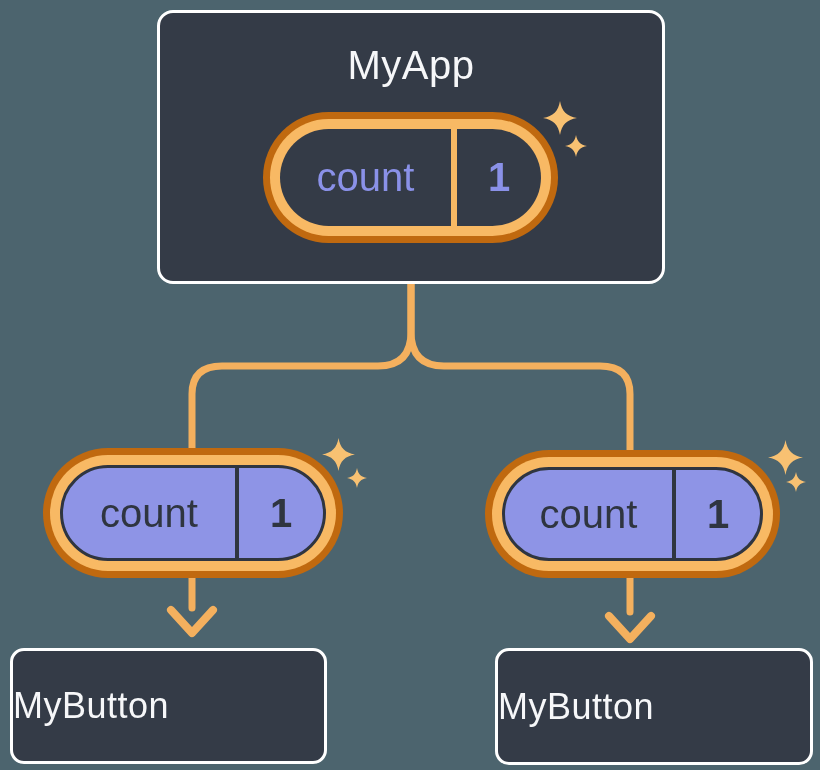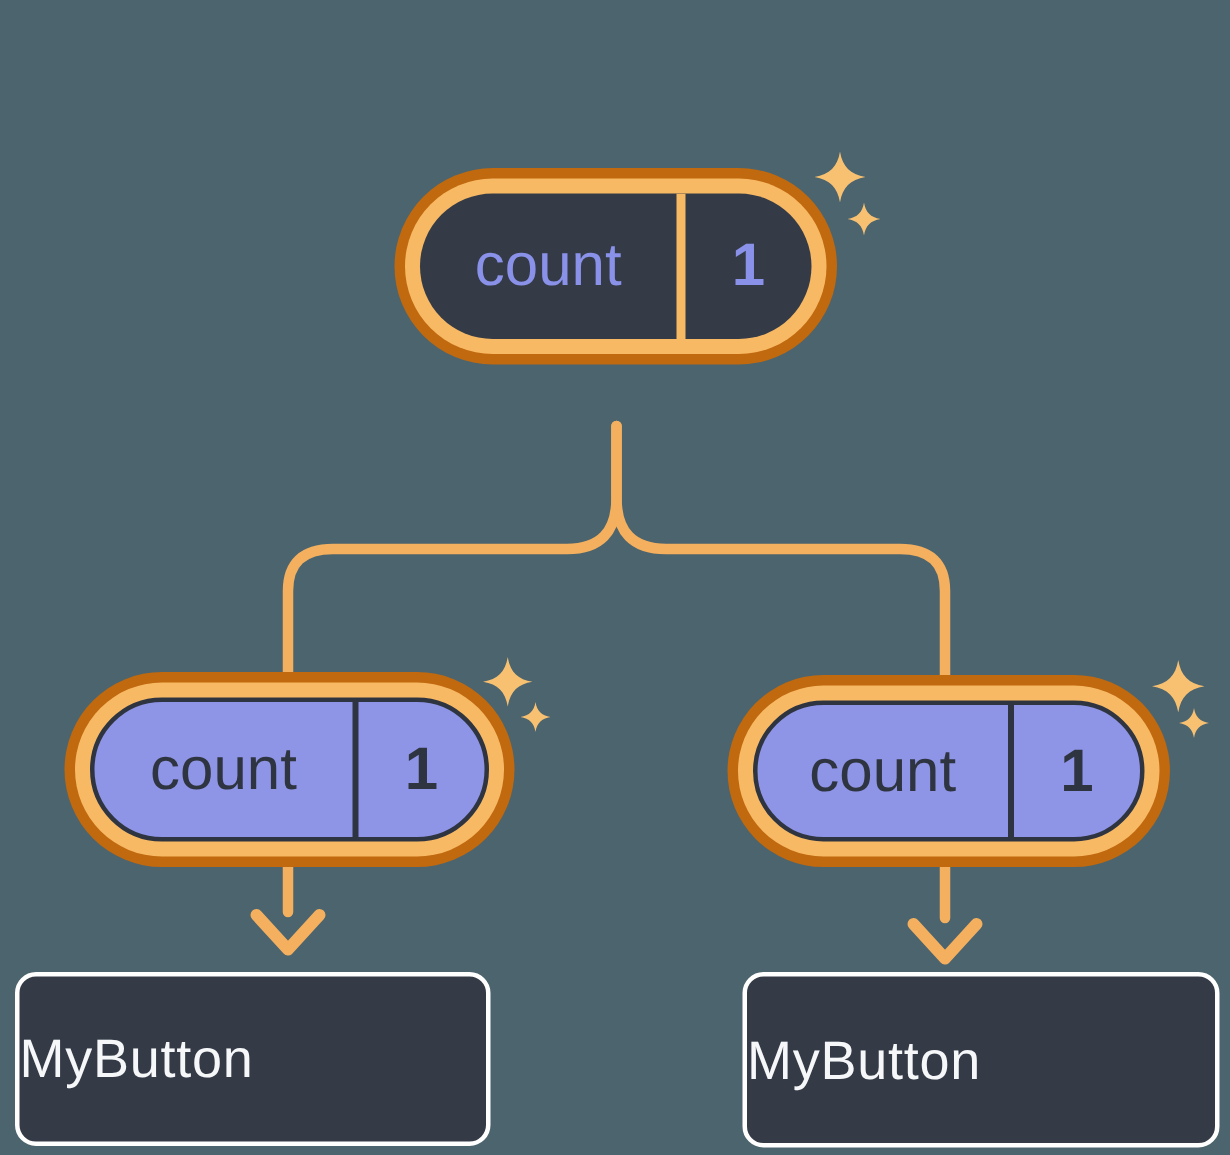--- a/index.html
+++ b/index.html
@@ -63,20 +63,23 @@
 
 <div id="stage">
 
   <svg id="connector-layer" width="820" height="770" viewBox="0 0 820 770">
     <path class="wire" d="M411 284 L411 332 Q411 366 378 366 L222 366 Q192 366 192 394 L192 608"></path>
     <path class="wire" d="M411 284 L411 332 Q411 366 444 366 L600 366 Q630 366 630 394 L630 612"></path>
     <path class="arrowhead" d="M171 610 L192 633 L213 610"></path>
     <path class="arrowhead" d="M609 616 L630 639 L651 616"></path>
   </svg>
 
+  <div class="node" id="node-myapp">
+    <div class="node-title">MyApp</div>
+  </div>
 
   <div class="pill state" id="pill-myapp">
     <div class="pill-outer">
       <div class="pill-mid">
         <div class="pill-core">
           <div class="pill-name">count</div>
           <div class="pill-divider"></div>
           <div class="pill-value">1</div>
         </div>
       </div>

